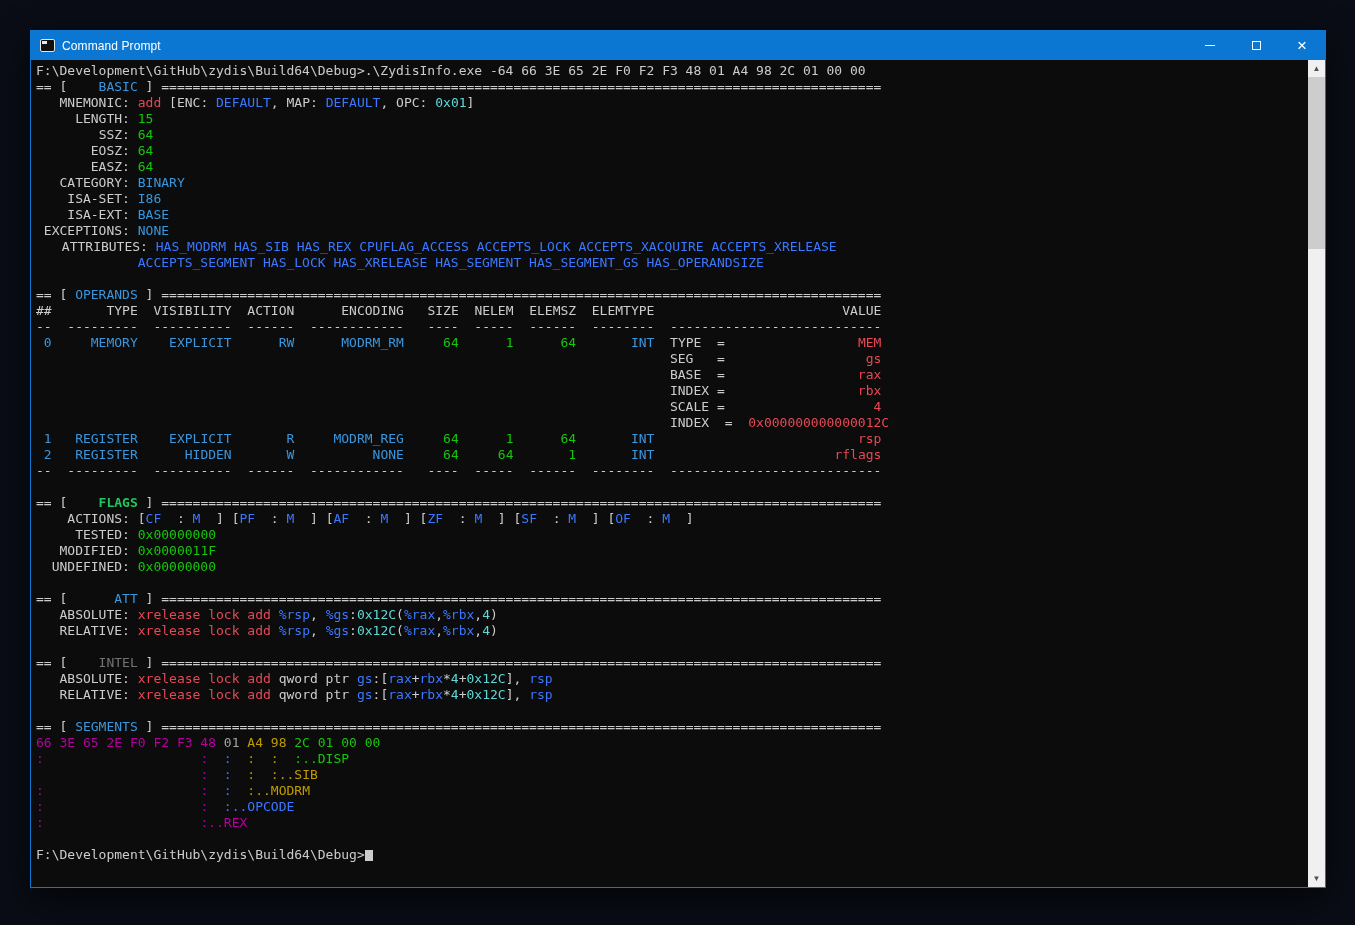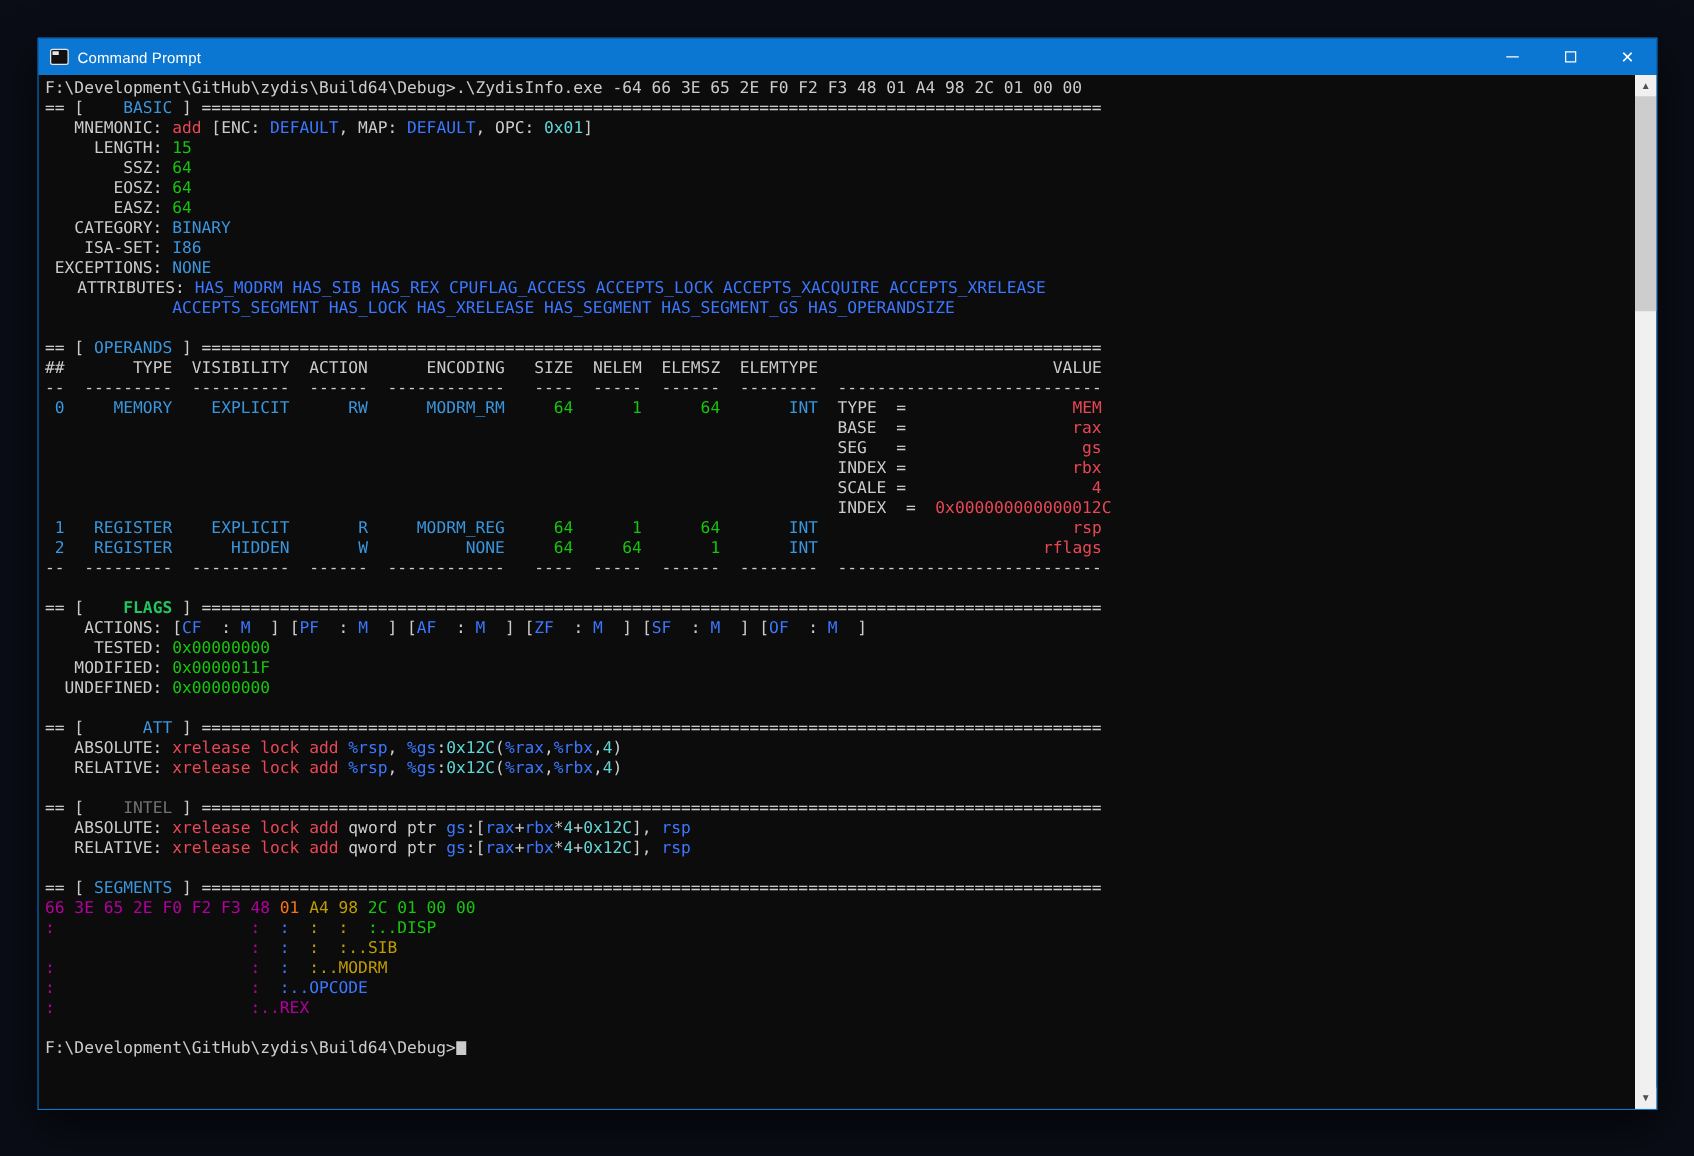--- a/index.html
+++ b/index.html
@@ -47,30 +47,31 @@
     <div class="term" id="term">
         <div class="line"><span style="color: rgb(204, 204, 204);">F:\Development\GitHub\zydis\Build64\Debug&gt;.\ZydisInfo.exe -64 66 3E 65 2E F0 F2 F3 48 01 A4 98 2C 01 00 00</span></div>
         <div class="line"><span style="color: rgb(204, 204, 204);">== [ </span><span style="color: rgb(58, 150, 221);">   BASIC</span><span style="color: rgb(204, 204, 204);"> ] </span><span style="color: rgb(204, 204, 204);">============================================================================================</span></div>
         <div class="line">   <span style="color: rgb(204, 204, 204);">MNEMONIC: </span><span style="color: rgb(231, 72, 86);">add</span><span style="color: rgb(204, 204, 204);"> [ENC: </span><span style="color: rgb(59, 120, 255);">DEFAULT</span><span style="color: rgb(204, 204, 204);">, MAP: </span><span style="color: rgb(59, 120, 255);">DEFAULT</span><span style="color: rgb(204, 204, 204);">, OPC: </span><span style="color: rgb(97, 214, 214);">0x01</span><span style="color: rgb(204, 204, 204);">]</span></div>
         <div class="line">     <span style="color: rgb(204, 204, 204);">LENGTH: </span><span style="color: rgb(22, 198, 12);">15</span></div>
         <div class="line">        <span style="color: rgb(204, 204, 204);">SSZ: </span><span style="color: rgb(22, 198, 12);">64</span></div>
         <div class="line">       <span style="color: rgb(204, 204, 204);">EOSZ: </span><span style="color: rgb(22, 198, 12);">64</span></div>
         <div class="line">       <span style="color: rgb(204, 204, 204);">EASZ: </span><span style="color: rgb(22, 198, 12);">64</span></div>
         <div class="line">   <span style="color: rgb(204, 204, 204);">CATEGORY: </span><span style="color: rgb(58, 150, 221);">BINARY</span></div>
         <div class="line">    <span style="color: rgb(204, 204, 204);">ISA-SET: </span><span style="color: rgb(58, 150, 221);">I86</span></div>
+        <div class="line">    <span style="color: rgb(204, 204, 204);">ISA-EXT: </span><span style="color: rgb(58, 150, 221);">BASE</span></div>
         <div class="line"> <span style="color: rgb(204, 204, 204);">EXCEPTIONS: </span><span style="color: rgb(58, 150, 221);">NONE</span></div>
         <div class="line"> <span style="color: rgb(204, 204, 204); margin-left: 18px;">ATTRIBUTES: </span><span style="color: rgb(59, 120, 255);">HAS_MODRM HAS_SIB HAS_REX CPUFLAG_ACCESS ACCEPTS_LOCK ACCEPTS_XACQUIRE ACCEPTS_XRELEASE</span></div>
         <div class="line">             <span style="color: rgb(59, 120, 255);">ACCEPTS_SEGMENT HAS_LOCK HAS_XRELEASE HAS_SEGMENT HAS_SEGMENT_GS HAS_OPERANDSIZE</span></div>
         <div class="line"></div>
         <div class="line"><span style="color: rgb(204, 204, 204);">== [ </span><span style="color: rgb(58, 150, 221);">OPERANDS</span><span style="color: rgb(204, 204, 204);"> ] </span><span style="color: rgb(204, 204, 204);">============================================================================================</span></div>
         <div class="line"><span style="color: rgb(204, 204, 204);">##</span>       <span style="color: rgb(204, 204, 204);">TYPE</span>  <span style="color: rgb(204, 204, 204);">VISIBILITY</span>  <span style="color: rgb(204, 204, 204);">ACTION</span>      <span style="color: rgb(204, 204, 204);">ENCODING</span>   <span style="color: rgb(204, 204, 204);">SIZE</span>  <span style="color: rgb(204, 204, 204);">NELEM</span>  <span style="color: rgb(204, 204, 204);">ELEMSZ</span>  <span style="color: rgb(204, 204, 204);">ELEMTYPE</span>                        <span style="color: rgb(204, 204, 204);">VALUE</span></div>
         <div class="line"><span style="color: rgb(204, 204, 204);">--</span>  <span style="color: rgb(204, 204, 204);">---------</span>  <span style="color: rgb(204, 204, 204);">----------</span>  <span style="color: rgb(204, 204, 204);">------</span>  <span style="color: rgb(204, 204, 204);">------------</span>   <span style="color: rgb(204, 204, 204);">----</span>  <span style="color: rgb(204, 204, 204);">-----</span>  <span style="color: rgb(204, 204, 204);">------</span>  <span style="color: rgb(204, 204, 204);">--------</span>  <span style="color: rgb(204, 204, 204);">---------------------------</span></div>
         <div class="line"><span style="color: rgb(58, 150, 221);"> 0</span>     <span style="color: rgb(58, 150, 221);">MEMORY</span>    <span style="color: rgb(58, 150, 221);">EXPLICIT</span>      <span style="color: rgb(58, 150, 221);">RW</span>      <span style="color: rgb(58, 150, 221);">MODRM_RM</span>     <span style="color: rgb(22, 198, 12);">64</span>      <span style="color: rgb(22, 198, 12);">1</span>      <span style="color: rgb(22, 198, 12);">64</span>       <span style="color: rgb(58, 150, 221);">INT</span>  <span style="color: rgb(204, 204, 204);">TYPE  =</span>                 <span style="color: rgb(231, 72, 86);">MEM</span></div>
+        <div class="line">                                                                                 <span style="color: rgb(204, 204, 204);">SEG   =</span>                  <span style="color: rgb(231, 72, 86);">gs</span></div>
         <div class="line">                                                                                 <span style="color: rgb(204, 204, 204);">BASE  =</span>                 <span style="color: rgb(231, 72, 86);">rax</span></div>
-        <div class="line">                                                                                 <span style="color: rgb(204, 204, 204);">SEG   =</span>                  <span style="color: rgb(231, 72, 86);">gs</span></div>
         <div class="line">                                                                                 <span style="color: rgb(204, 204, 204);">INDEX =</span>                 <span style="color: rgb(231, 72, 86);">rbx</span></div>
         <div class="line">                                                                                 <span style="color: rgb(204, 204, 204);">SCALE =</span>                   <span style="color: rgb(231, 72, 86);">4</span></div>
         <div class="line">                                                                                 <span style="color: rgb(204, 204, 204);">INDEX  =</span>  <span style="color: rgb(231, 72, 86);">0x000000000000012C</span></div>
         <div class="line"><span style="color: rgb(58, 150, 221);"> 1</span>   <span style="color: rgb(58, 150, 221);">REGISTER</span>    <span style="color: rgb(58, 150, 221);">EXPLICIT</span>       <span style="color: rgb(58, 150, 221);">R</span>     <span style="color: rgb(58, 150, 221);">MODRM_REG</span>     <span style="color: rgb(22, 198, 12);">64</span>      <span style="color: rgb(22, 198, 12);">1</span>      <span style="color: rgb(22, 198, 12);">64</span>       <span style="color: rgb(58, 150, 221);">INT</span>                          <span style="color: rgb(231, 72, 86);">rsp</span></div>
         <div class="line"><span style="color: rgb(58, 150, 221);"> 2</span>   <span style="color: rgb(58, 150, 221);">REGISTER</span>      <span style="color: rgb(58, 150, 221);">HIDDEN</span>       <span style="color: rgb(58, 150, 221);">W</span>          <span style="color: rgb(58, 150, 221);">NONE</span>     <span style="color: rgb(22, 198, 12);">64</span>     <span style="color: rgb(22, 198, 12);">64</span>       <span style="color: rgb(22, 198, 12);">1</span>       <span style="color: rgb(58, 150, 221);">INT</span>                       <span style="color: rgb(231, 72, 86);">rflags</span></div>
         <div class="line"><span style="color: rgb(204, 204, 204);">--</span>  <span style="color: rgb(204, 204, 204);">---------</span>  <span style="color: rgb(204, 204, 204);">----------</span>  <span style="color: rgb(204, 204, 204);">------</span>  <span style="color: rgb(204, 204, 204);">------------</span>   <span style="color: rgb(204, 204, 204);">----</span>  <span style="color: rgb(204, 204, 204);">-----</span>  <span style="color: rgb(204, 204, 204);">------</span>  <span style="color: rgb(204, 204, 204);">--------</span>  <span style="color: rgb(204, 204, 204);">---------------------------</span></div>
         <div class="line"></div>
         <div class="line"><span style="color: rgb(204, 204, 204);">== [ </span><span style="color: #22c55e; font-weight: bold;">   FLAGS</span><span style="color: rgb(204, 204, 204);"> ] </span><span style="color: rgb(204, 204, 204);">============================================================================================</span></div>
         <div class="line">    <span style="color: rgb(204, 204, 204);">ACTIONS: </span><span style="color: rgb(204, 204, 204);">[</span><span style="color: rgb(59, 120, 255);">CF</span><span style="color: rgb(204, 204, 204);">  : </span><span style="color: rgb(59, 120, 255);">M</span><span style="color: rgb(204, 204, 204);">  ] </span><span style="color: rgb(204, 204, 204);">[</span><span style="color: rgb(59, 120, 255);">PF</span><span style="color: rgb(204, 204, 204);">  : </span><span style="color: rgb(59, 120, 255);">M</span><span style="color: rgb(204, 204, 204);">  ] </span><span style="color: rgb(204, 204, 204);">[</span><span style="color: rgb(59, 120, 255);">AF</span><span style="color: rgb(204, 204, 204);">  : </span><span style="color: rgb(59, 120, 255);">M</span><span style="color: rgb(204, 204, 204);">  ] </span><span style="color: rgb(204, 204, 204);">[</span><span style="color: rgb(59, 120, 255);">ZF</span><span style="color: rgb(204, 204, 204);">  : </span><span style="color: rgb(59, 120, 255);">M</span><span style="color: rgb(204, 204, 204);">  ] </span><span style="color: rgb(204, 204, 204);">[</span><span style="color: rgb(59, 120, 255);">SF</span><span style="color: rgb(204, 204, 204);">  : </span><span style="color: rgb(59, 120, 255);">M</span><span style="color: rgb(204, 204, 204);">  ] </span><span style="color: rgb(204, 204, 204);">[</span><span style="color: rgb(59, 120, 255);">OF</span><span style="color: rgb(204, 204, 204);">  : </span><span style="color: rgb(59, 120, 255);">M</span><span style="color: rgb(204, 204, 204);">  ]</span></div>
         <div class="line">     <span style="color: rgb(204, 204, 204);">TESTED: </span><span style="color: rgb(22, 198, 12);">0x00000000</span></div>
@@ -79,21 +80,21 @@
         <div class="line"></div>
         <div class="line"><span style="color: rgb(204, 204, 204);">== [ </span><span style="color: rgb(58, 150, 221);">     ATT</span><span style="color: rgb(204, 204, 204);"> ] </span><span style="color: rgb(204, 204, 204);">============================================================================================</span></div>
         <div class="line">   <span style="color: rgb(204, 204, 204);">ABSOLUTE: </span><span style="color: rgb(231, 72, 86);">xrelease lock add</span><span style="color: rgb(204, 204, 204);"> </span><span style="color: rgb(59, 120, 255);">%rsp</span><span style="color: rgb(204, 204, 204);">, </span><span style="color: rgb(59, 120, 255);">%gs</span><span style="color: rgb(204, 204, 204);">:</span><span style="color: rgb(97, 214, 214);">0x12C</span><span style="color: rgb(204, 204, 204);">(</span><span style="color: rgb(59, 120, 255);">%rax</span><span style="color: rgb(204, 204, 204);">,</span><span style="color: rgb(59, 120, 255);">%rbx</span><span style="color: rgb(204, 204, 204);">,</span><span style="color: rgb(97, 214, 214);">4</span><span style="color: rgb(204, 204, 204);">)</span></div>
         <div class="line">   <span style="color: rgb(204, 204, 204);">RELATIVE: </span><span style="color: rgb(231, 72, 86);">xrelease lock add</span><span style="color: rgb(204, 204, 204);"> </span><span style="color: rgb(59, 120, 255);">%rsp</span><span style="color: rgb(204, 204, 204);">, </span><span style="color: rgb(59, 120, 255);">%gs</span><span style="color: rgb(204, 204, 204);">:</span><span style="color: rgb(97, 214, 214);">0x12C</span><span style="color: rgb(204, 204, 204);">(</span><span style="color: rgb(59, 120, 255);">%rax</span><span style="color: rgb(204, 204, 204);">,</span><span style="color: rgb(59, 120, 255);">%rbx</span><span style="color: rgb(204, 204, 204);">,</span><span style="color: rgb(97, 214, 214);">4</span><span style="color: rgb(204, 204, 204);">)</span></div>
         <div class="line"></div>
         <div class="line"><span style="color: rgb(204, 204, 204);">== [ </span><span style="color: #737373;">   INTEL</span><span style="color: rgb(204, 204, 204);"> ] </span><span style="color: rgb(204, 204, 204);">============================================================================================</span></div>
         <div class="line">   <span style="color: rgb(204, 204, 204);">ABSOLUTE: </span><span style="color: rgb(231, 72, 86);">xrelease lock add</span><span style="color: rgb(204, 204, 204);"> qword ptr </span><span style="color: rgb(59, 120, 255);">gs</span><span style="color: rgb(204, 204, 204);">:[</span><span style="color: rgb(59, 120, 255);">rax</span><span style="color: rgb(204, 204, 204);">+</span><span style="color: rgb(59, 120, 255);">rbx</span><span style="color: rgb(204, 204, 204);">*</span><span style="color: rgb(97, 214, 214);">4</span><span style="color: rgb(204, 204, 204);">+</span><span style="color: rgb(97, 214, 214);">0x12C</span><span style="color: rgb(204, 204, 204);">], </span><span style="color: rgb(59, 120, 255);">rsp</span></div>
         <div class="line">   <span style="color: rgb(204, 204, 204);">RELATIVE: </span><span style="color: rgb(231, 72, 86);">xrelease lock add</span><span style="color: rgb(204, 204, 204);"> qword ptr </span><span style="color: rgb(59, 120, 255);">gs</span><span style="color: rgb(204, 204, 204);">:[</span><span style="color: rgb(59, 120, 255);">rax</span><span style="color: rgb(204, 204, 204);">+</span><span style="color: rgb(59, 120, 255);">rbx</span><span style="color: rgb(204, 204, 204);">*</span><span style="color: rgb(97, 214, 214);">4</span><span style="color: rgb(204, 204, 204);">+</span><span style="color: rgb(97, 214, 214);">0x12C</span><span style="color: rgb(204, 204, 204);">], </span><span style="color: rgb(59, 120, 255);">rsp</span></div>
         <div class="line"></div>
         <div class="line"><span style="color: rgb(204, 204, 204);">== [ </span><span style="color: rgb(58, 150, 221);">SEGMENTS</span><span style="color: rgb(204, 204, 204);"> ] </span><span style="color: rgb(204, 204, 204);">============================================================================================</span></div>
-        <div class="line"><span style="color: rgb(180, 0, 158);">66 3E 65 2E F0 F2 F3 48</span> <span style="color: #f97316;">01</span> <span style="color: rgb(193, 156, 0);">A4 98</span> <span style="color: rgb(22, 198, 12);">2C 01 00 00</span></div>
+        <div class="line"><span style="color: rgb(180, 0, 158);">66 3E 65 2E F0 F2 F3 48</span> <span style="color: #a3a3a3;">01</span> <span style="color: rgb(193, 156, 0);">A4 98</span> <span style="color: rgb(22, 198, 12);">2C 01 00 00</span></div>
         <div class="line"><span style="color: rgb(180, 0, 158);">:</span>                    <span style="color: rgb(180, 0, 158);">:</span>  <span style="color: rgb(59, 120, 255);">:</span>  <span style="color: rgb(193, 156, 0);">:</span>  <span style="color: rgb(193, 156, 0);">:</span>  <span style="color: rgb(22, 198, 12);">:..DISP</span></div>
         <div class="line">                     <span style="color: rgb(180, 0, 158);">:</span>  <span style="color: rgb(59, 120, 255);">:</span>  <span style="color: rgb(193, 156, 0);">:</span>  <span style="color: rgb(193, 156, 0);">:..SIB</span></div>
         <div class="line"><span style="color: rgb(180, 0, 158);">:</span>                    <span style="color: rgb(180, 0, 158);">:</span>  <span style="color: rgb(59, 120, 255);">:</span>  <span style="color: rgb(193, 156, 0);">:..MODRM</span></div>
         <div class="line"><span style="color: rgb(180, 0, 158);">:</span>                    <span style="color: rgb(180, 0, 158);">:</span>  <span style="color: rgb(59, 120, 255);">:..OPCODE</span></div>
         <div class="line"><span style="color: rgb(180, 0, 158);">:</span>                    <span style="color: rgb(180, 0, 158);">:..REX</span></div>
         <div class="line"></div>
         <div class="line"><span style="color: rgb(204, 204, 204);">F:\Development\GitHub\zydis\Build64\Debug&gt;</span><span class="cursor"></span></div>
       </div>
     <div class="scrollbar">
       <div class="sb-arrow">

